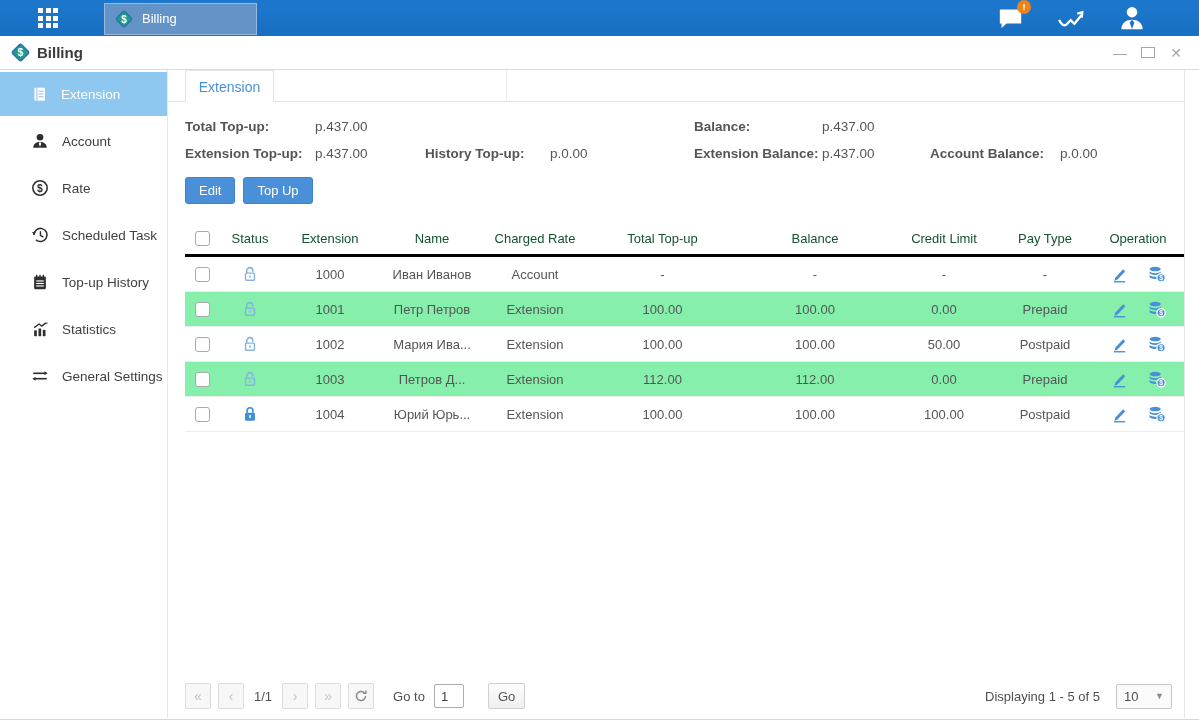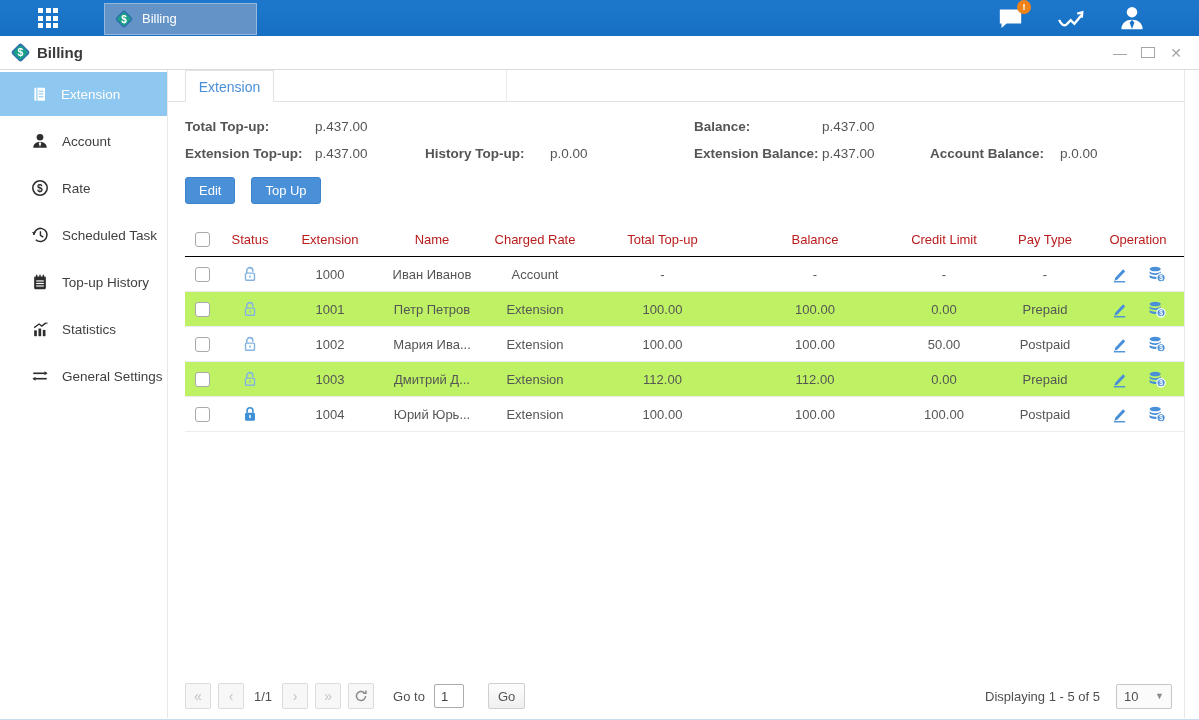--- a/index.html
+++ b/index.html
@@ -51,30 +51,30 @@
   .tab-active { width:89px; background:#fff; border:1px solid #e2e2e2; border-bottom:none;
     margin-bottom:-1px; color:#4a90d9; font-size:14px; display:flex; align-items:center;
     justify-content:center; cursor:pointer; }
   .tab-spacer { width:233px; border-right:1px solid #ececec; }
 
   .summary { margin:17px 0 0 17px; display:grid;
     grid-template-columns:130px 110px 125px 144px 128px 108px 130px 1fr;
     row-gap:12px; font-size:13.5px; color:#555; align-items:center; }
   .summary .lbl { font-weight:bold; color:#555; }
 
-  .actions { margin:16px 0 0 17px; display:flex; gap:16px; }
+  .actions { margin:16px 0 0 17px; display:flex; gap:8px; }
   .btn-primary { height:27px; padding:0 13px; background:#4a90d9; border:1px solid #3d83cc;
     border-radius:3px; color:#fff; font-size:13px; cursor:pointer;
     font-family:"Liberation Sans", sans-serif; }
 
   
   .table { margin:19px 0 0 17px; width:999px; font-size:13px; color:#555; }
   .trow { display:flex; align-items:center; height:35px; border-bottom:1px solid #ececec; }
-  .trow.head { height:34px; color:#b91c1c; border-bottom:1px solid #000000; }
-  .trow.alt { background:#bef264;text-align:right; }
+  .trow.head { height:34px; color:#14532d; border-bottom:3px solid #000000; }
+  .trow.alt { background:#86efac;text-align:right; }
   .cell { display:flex; align-items:center; justify-content:center; }
   .c0{width:34px;} .c1{width:62px;} .c2{width:98px;} .c3{width:106px;} .c4{width:100px;}
   .c5{width:155px;} .c6{width:150px;} .c7{width:108px;} .c8{width:94px;} .c9{width:92px; gap:18px;}
   .cb { width:15px; height:15px; border:1px solid #a9a9a9; border-radius:3px; background:#fff;
     cursor:pointer; }
   .op-icon { cursor:pointer; display:flex; }
 
   
   .pagination { position:absolute; left:17px; right:12px; bottom:9px; display:flex;
     align-items:center; font-size:13px; color:#4f4f4f; }
@@ -388,21 +388,21 @@
             <span class="cb"></span>
           </div>
         <div class="cell c1">
           <svg width="18" height="18" viewBox="0 0 20 20">
               <path d="M6.4 9V6.3a3.4 3.4 0 0 1 6.8 0v1.2" fill="none" stroke="#85b4e0" stroke-width="1.7"></path>
               <rect x="5" y="9" width="10" height="8" rx="1.3" fill="none" stroke="#85b4e0" stroke-width="1.6"></rect>
               <path d="M10 11.8v2.4" stroke="#85b4e0" stroke-width="1.6"></path>
             </svg>
         </div>
         <div class="cell c2">1003</div>
-        <div class="cell c3">Дмитрий Д...</div>
+        <div class="cell c3">Петров Д...</div>
         <div class="cell c4">Extension</div>
         <div class="cell c5">112.00</div>
         <div class="cell c6">112.00</div>
         <div class="cell c7">0.00</div>
         <div class="cell c8">Prepaid</div>
         <div class="cell c9">
           <span class="op-icon">
               <svg width="19" height="19" viewBox="0 0 22 22">
                 <path d="M6 14.8L14.6 5.6a1 1 0 0 1 1.4 0l1 1a1 1 0 0 1 0 1.4L8.4 17.2l-3.2 0.9z" fill="#4a90d9"></path>
                 <rect x="4.5" y="18.6" width="13" height="1.6" fill="#4a90d9"></rect>

